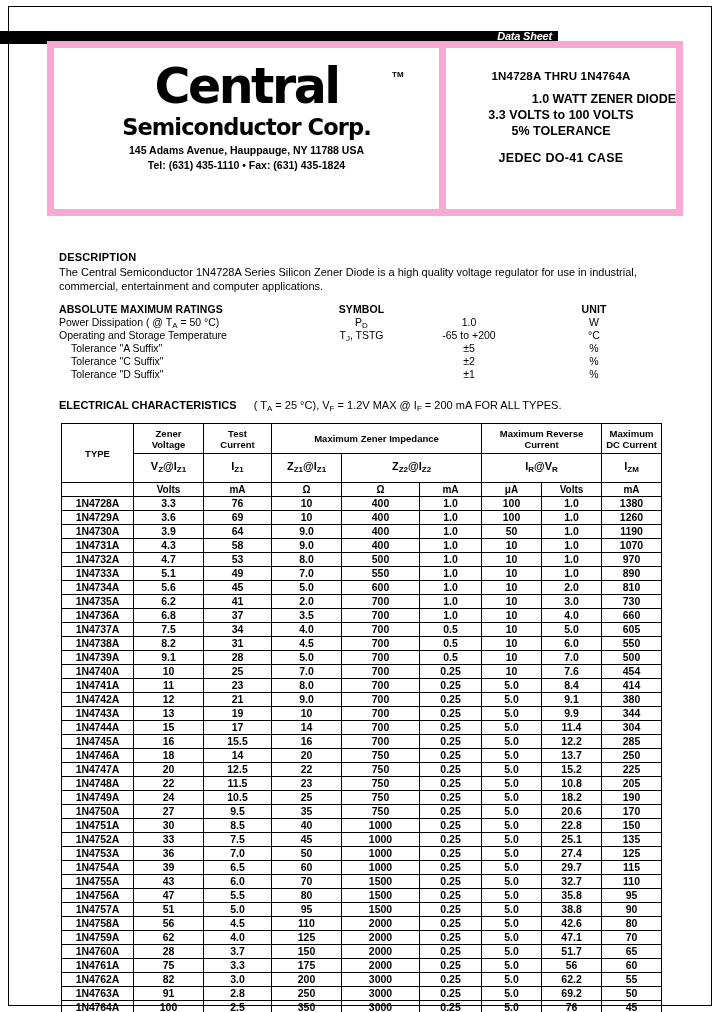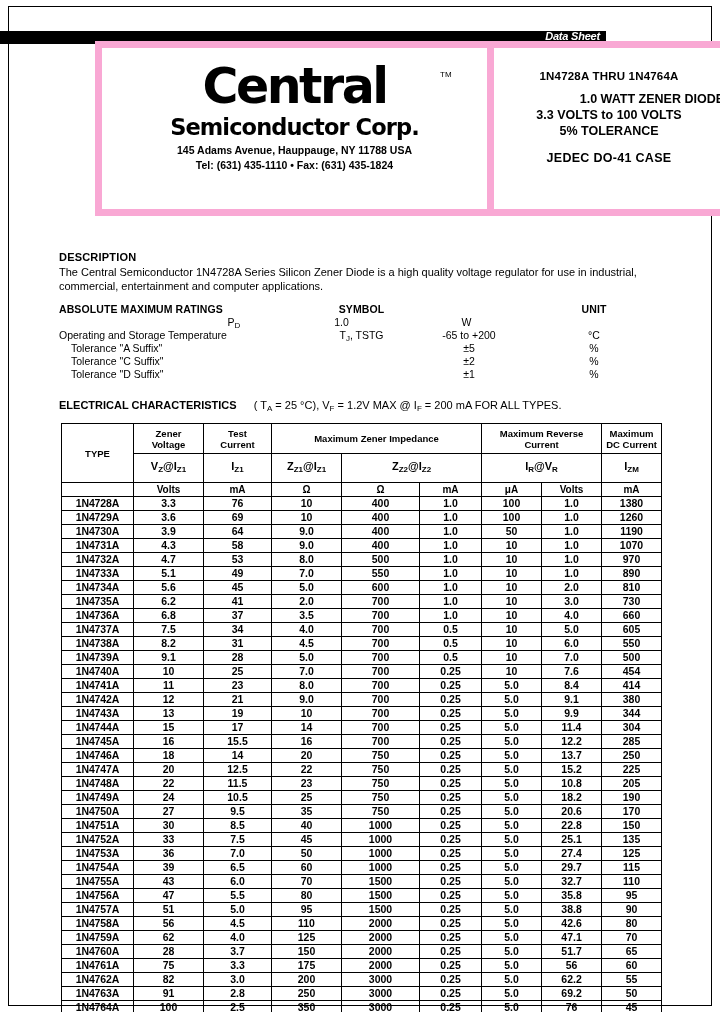--- a/index.html
+++ b/index.html
@@ -21,21 +21,21 @@
     left: 8px; top: 6px;
     width: 704px; height: 1000px;
     border: 1px solid #000;
     background: #fff;
   }
 
   
   #header-wrap {
     position: absolute;
     left: 38px; top: 24px;
-    width: 511px; height: 185px; margin-left: 48px;
+    width: 511px; height: 185px;
   }
   #datasheet-banner {
     position: absolute;
     right: 0; top: 0;
     width: 636px; height: 13px;
     background: #000;
     overflow: hidden;
   }
   #datasheet-banner .label {
     position: absolute;
@@ -73,21 +73,21 @@
     font-weight: bold;
     letter-spacing: -2.5px;
     line-height: 0.95;
     font-family: "DejaVu Sans", sans-serif;
     white-space: nowrap;
   }
   #logo-tm {
     position: absolute;
     left: 338px; top: 22px;
     font-size: 8px;
-    font-weight: normal;
+    font-weight: bold;
     text-align: right;
   }
   #logo-semi {
     position: absolute;
     left: 50%;
     transform: translateX(-50%);
     top: 66px;
     font-size: 22.5px;
     font-weight: bold;
     letter-spacing: -0.9px;
@@ -142,21 +142,21 @@
   }
 
   
   #amr {
     position: absolute;
     left: 50px; top: 296px;
     width: 600px;
     font-size: 10.5px;
   }
   #amr .hdr-row { font-weight: bold; letter-spacing: 0.1px; }
-  #amr .row { display: flex; height: 13px; line-height: 13px; justify-content: center; }
+  #amr .row { display: flex; height: 13px; line-height: 13px; }
   #amr .c-label { width: 255px; }
   #amr .c-label.ind { padding-left: 12px; }
   #amr .c-sym  { width: 95px; text-align: center; }
   #amr .c-val  { width: 120px; text-align: center; }
   #amr .c-unit { width: 130px; text-align: center; }
   .sub { font-size: 8px; vertical-align: -2px; }
 
   
   #ec-head {
     position: absolute; left: 50px; top: 392px;
@@ -245,20 +245,21 @@
 
   <div id="amr">
     <div class="row hdr-row">
       <div class="c-label">ABSOLUTE MAXIMUM RATINGS</div>
       <div class="c-sym">SYMBOL</div>
       <div class="c-val"></div>
       <div class="c-unit">UNIT</div>
     </div>
 
     <div class="row">
+      <div class="c-label">Power Dissipation ( @ T<span class="sub">A</span> = 50 °C)</div>
       <div class="c-sym">P<span class="sub">D</span></div>
       <div class="c-val">1.0</div>
       <div class="c-unit">W</div>
     </div>
 
     <div class="row">
       <div class="c-label">Operating and Storage Temperature</div>
       <div class="c-sym">T<span class="sub">J</span>, TSTG</div>
       <div class="c-val">-65 to +200</div>
       <div class="c-unit">°C</div>

